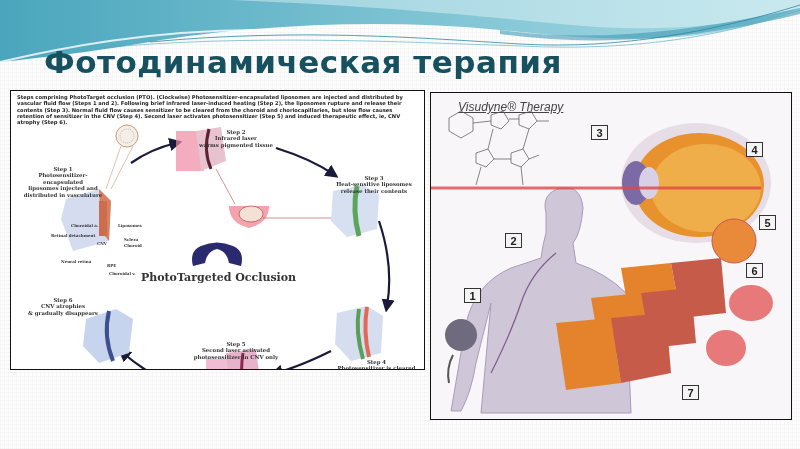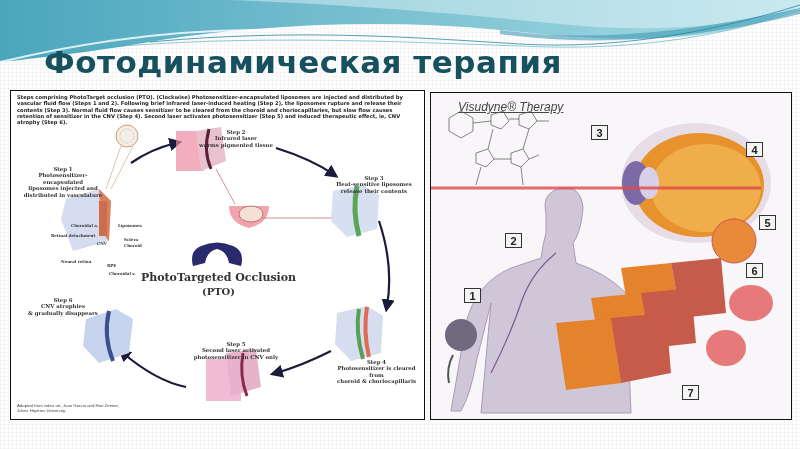--- a/index.html
+++ b/index.html
@@ -81,21 +81,21 @@
   <path d="M0,0 L800,0 L800,8 C700,50 600,40 500,30 C380,18 250,25 150,42 C90,52 40,58 0,62 Z" fill="url(#g1)"></path>
   <path d="M230,0 L800,0 L800,8 C720,30 640,32 560,24 C460,14 370,6 230,0 Z" fill="url(#g2)"></path>
   <path d="M500,30 C600,44 700,30 800,8 L800,14 C700,38 600,48 500,34 Z" fill="#3f9ab3" opacity="0.6"></path>
   <path d="M0,62 C60,48 150,30 260,30 C300,30 330,34 360,38" stroke="#ffffff" stroke-width="2" fill="none" opacity="0.8"></path>
   <path d="M150,42 C300,28 420,38 520,44 C620,50 720,30 800,5" stroke="#2c88a3" stroke-width="0.8" fill="none"></path>
   <path d="M100,48 C250,34 400,42 520,46 C640,52 730,34 800,10" stroke="#4aa6bd" stroke-width="0.6" fill="none"></path>
 </svg>
 
 <h1 class="slide-title">Фотодинамическая терапия</h1>
 
-<div class="panel" style="left:10px; top:90px; width:415px; height:330px;">
+<div class="panel" style="left:10px; top:90px; width:415px; height:280px;">
   <div class="caption" style="width:400px;">Steps comprising PhotoTarget occlusion (PTO). (Clockwise) Photosensitizer-encapsulated liposomes are injected and distributed by vascular fluid flow (Steps 1 and 2). Following brief infrared laser-induced heating (Step 2), the liposomes rupture and release their contents (Step 3). Normal fluid flow causes sensitizer to be cleared from the choroid and choriocapillaries, but slow flow causes retention of sensitizer in the CNV (Step 4). Second laser activates photosensitizer (Step 5) and induced therapeutic effect, ie, CNV atrophy (Step 6).</div>
 
   <svg width="415" height="330" viewBox="0 0 415 330">
 
     <defs>
       <marker id="ah" markerWidth="6" markerHeight="6" refX="3" refY="3" orient="auto">
         <path d="M0,0 L6,3 L0,6 Z" fill="#1a1a3a"></path>
       </marker>
     </defs>
     <path d="M120,72 Q140,58 165,52" stroke="#1a1a3a" stroke-width="2.2" fill="none" marker-end="url(#ah)"></path>
@@ -175,21 +175,20 @@
   <div class="small-lbl" style="left:107px; top:132px;">Liposomes</div>
   <div class="small-lbl" style="left:40px; top:142px;">Retinal detachment</div>
   <div class="small-lbl" style="left:113px; top:146px;">Sclera</div>
   <div class="small-lbl" style="left:113px; top:152px;">Choroid</div>
   <div class="small-lbl" style="left:86px; top:150px;">CNV</div>
   <div class="small-lbl" style="left:50px; top:168px;">Neural retina</div>
   <div class="small-lbl" style="left:96px; top:172px;">RPE</div>
   <div class="small-lbl" style="left:98px; top:180px;">Choroidal v.</div>
 
   <div class="pto-title" style="left:110px; top:180px; width:195px; font-size:11px;">PhotoTargeted Occlusion</div>
-  <div class="pto-title" style="left:110px; top:195px; width:195px; font-size:10px;">(PTO)</div>
 
   <div class="credit" style="left:6px; top:312px;">
     <div>Adapted from video art, Juan Garcia and Hari Zeimer,</div>
     <div>Johns Hopkins University.</div>
   </div>
 </div>
 
 <div class="panel" style="left:430px; top:92px; width:362px; height:328px; background:#f8f6f8;">
   <div class="right-title">Visudyne® Therapy</div>
 

